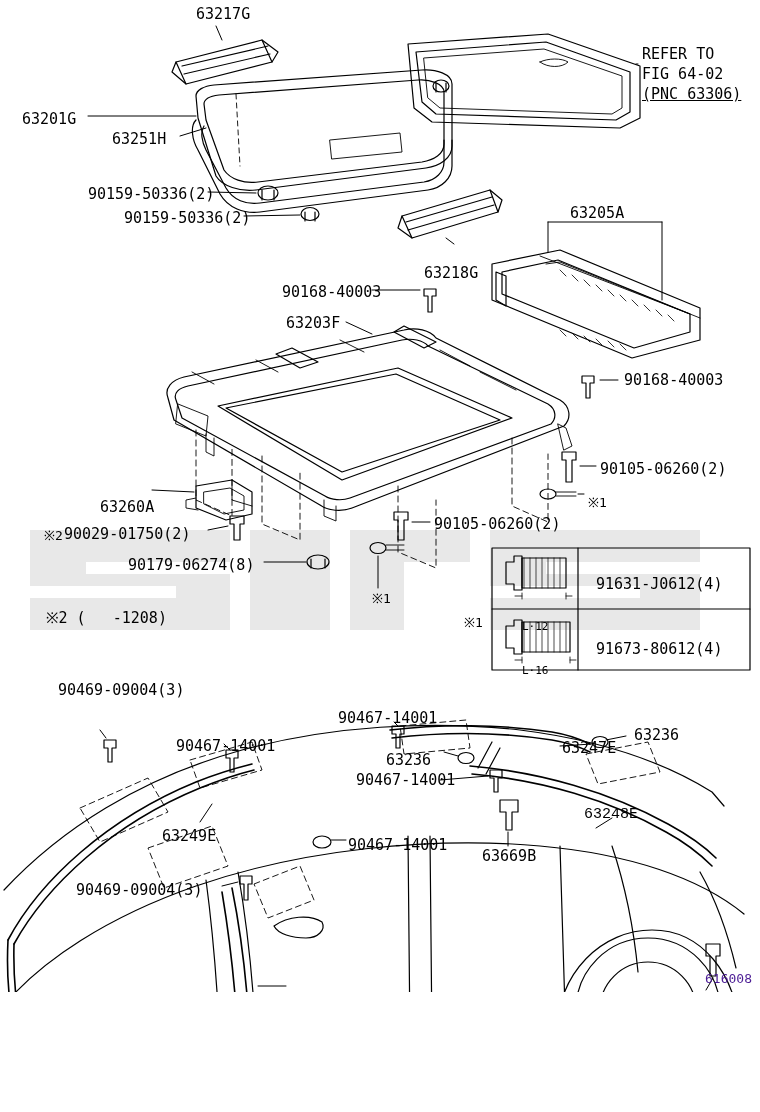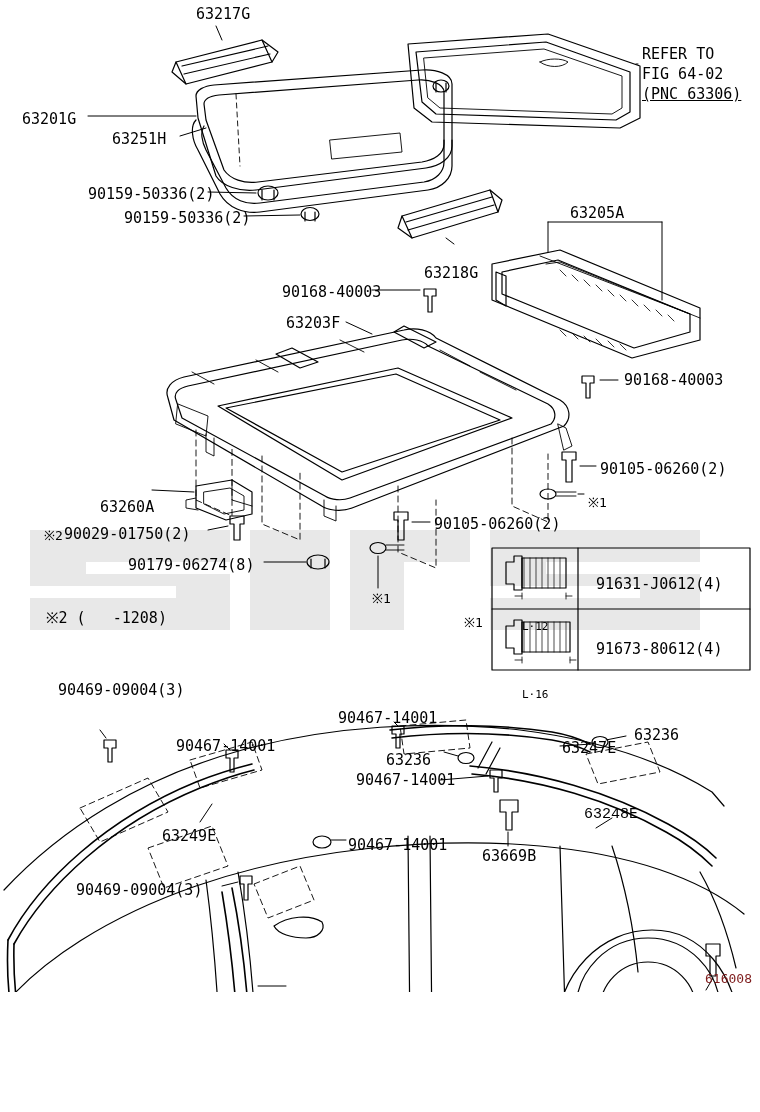--- a/index.html
+++ b/index.html
@@ -38,21 +38,21 @@
   }
   .lbl.tiny {
     font-size: 11px;
   }
   .corner {
     position: absolute;
     right: 8px;
     bottom: 6px;
     font-size: 13px;
     font-family: "DejaVu Sans Mono", monospace;
-    color: #7f1d1d;
+    color: #4c1d95;
   }
   .watermark {
     position: absolute;
     left: 0;
     top: 470px;
     width: 760px;
     height: 180px;
     pointer-events: none;
   }
 </style>
@@ -331,21 +331,21 @@
   <div class="lbl" style="left:434px; top:516px;">90105-06260(2)</div>
   <div class="lbl small" style="left:44px; top:527px;">※2</div>
   <div class="lbl" style="left:64px; top:526px;">90029-01750(2)</div>
   <div class="lbl" style="left:128px; top:557px;">90179-06274(8)</div>
   <div class="lbl small" style="left:372px; top:590px;">※1</div>
   <div class="lbl" style="left:46px; top:610px;">※2 (   -1208)</div>
   <div class="lbl small" style="left:464px; top:614px;">※1</div>
   <div class="lbl" style="left:596px; top:576px;">91631-J0612(4)</div>
   <div class="lbl" style="left:596px; top:641px;">91673-80612(4)</div>
   <div class="lbl tiny" style="left:522px; top:598px;margin-top:20px;">L·12</div>
-  <div class="lbl tiny" style="left:522px; top:686px;text-align:center;">L·16</div>
+  <div class="lbl tiny" style="left:522px; top:662px;text-align:center;">L·16</div>
   <div class="lbl" style="left:58px; top:682px;">90469-09004(3)</div>
   <div class="lbl" style="left:338px; top:710px;">90467-14001</div>
   <div class="lbl" style="left:176px; top:738px;">90467-14001</div>
   <div class="lbl" style="left:562px; top:740px;">63247E</div>
   <div class="lbl" style="left:634px; top:727px;">63236</div>
   <div class="lbl" style="left:386px; top:752px;">63236</div>
   <div class="lbl" style="left:356px; top:772px;">90467-14001</div>
   <div class="lbl" style="left:162px; top:828px;">63249E</div>
   <div class="lbl" style="left:348px; top:837px;">90467-14001</div>
   <div class="lbl" style="left:584px; top:806px;font-family:Liberation Mono, monospace;">63248E</div>

